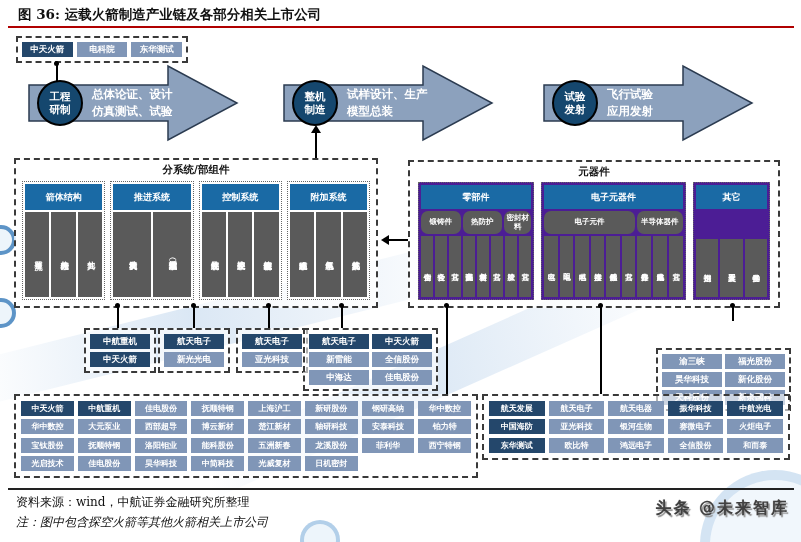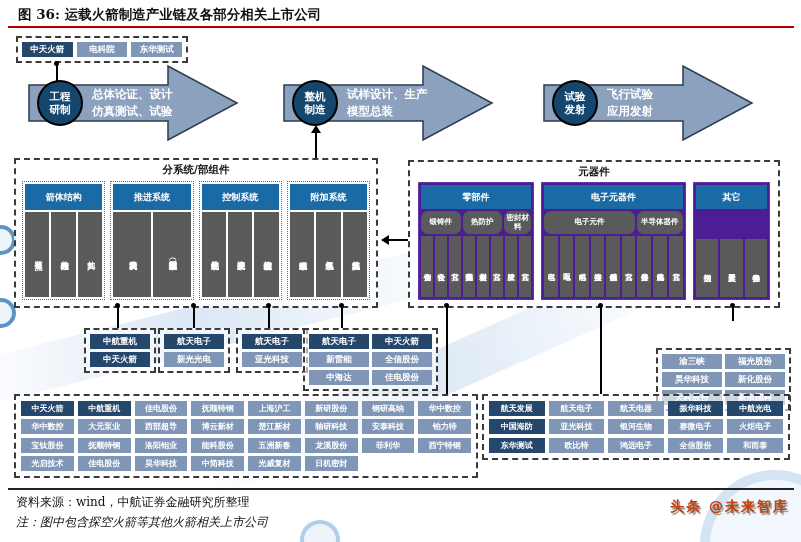--- a/index.html
+++ b/index.html
@@ -67,21 +67,21 @@
   
   .midgrp{position:absolute;padding:4px;display:grid;gap:3px;z-index:2;background:rgba(255,255,255,.6);}
   .midgrp .co{width:60px;}
   
   .bottombox{position:absolute;padding:5px;display:grid;gap:3px 4px;z-index:2;background:rgba(255,255,255,.6);}
   .bottombox .co{font-size:8px;}
   
   .foot-rule{left:8px;top:488px;width:786px;height:1.5px;background:#222;z-index:3;}
   .src{left:16px;top:494px;font-family:"DejaVu Serif",serif;font-size:12px;z-index:3;}
   .note{left:16px;top:514px;font-family:"DejaVu Serif",serif;font-style:italic;font-size:12px;z-index:3;}
-  .wm{right:12px;top:498px;font-size:14px;font-weight:bold;letter-spacing:2px;color:#c2410c;
+  .wm{right:12px;top:498px;font-size:16px;font-weight:bold;letter-spacing:2px;color:#404040;
       text-shadow:1.5px 1.5px 1px #8f8f8f,-0.5px -0.5px 0 #d8d8d8;z-index:3;}
 </style>
 </head>
 <body>
 
 <div class="deco swoosh" style="left:-60px;top:300px;width:560px;"></div>
 <div class="deco swoosh" style="left:160px;top:350px;width:560px;transform:rotate(-24deg);"></div>
 <div class="deco logo-ring" style="left:-14px;top:225px;width:30px;height:30px;"></div>
 <div class="deco logo-ring" style="left:-14px;top:298px;width:30px;height:30px;"></div>
 <div class="deco big-ring" style="left:700px;top:470px;width:150px;height:150px;"></div>

